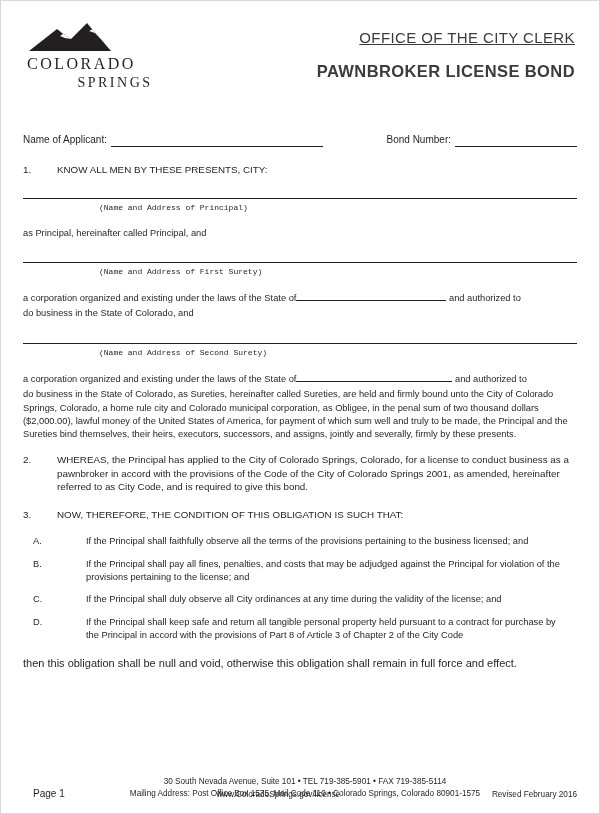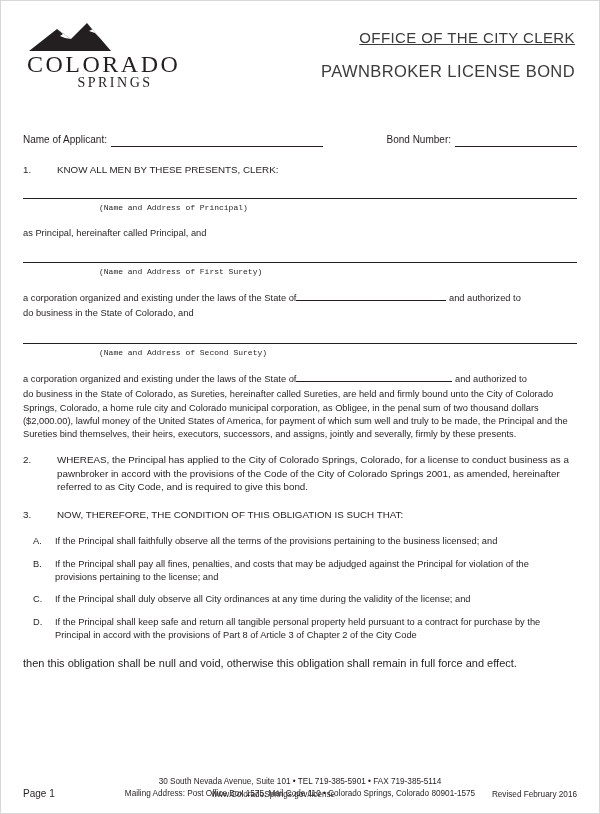--- a/index.html
+++ b/index.html
@@ -36,21 +36,21 @@
     position: relative;
     padding-left: 4px;
   }
   .logo svg { display: block; }
   .logo-text {
     font-family: "Liberation Serif", serif;
     letter-spacing: 2px;
     color: #231f20;
   }
   .logo-colorado {
-    font-size: 24px;
+    font-size: 16px;
     line-height: 22px;
     letter-spacing: 2.5px;
   }
   .logo-springs {
     font-size: 14px;
     line-height: 15px;
     letter-spacing: 2.5px;
     text-align: center;
     padding-left: 16px;
   }
@@ -63,20 +63,21 @@
     font-size: 15px;
     letter-spacing: 0.4px;
     color: #3b3b3b;
     margin-bottom: 16px;
     text-decoration: underline;
   }
   .title-2 {
     font-size: 16.5px;
     letter-spacing: 0.4px;
     color: #3b3b3b;
+    font-weight: bold;
   }
 
   
   .body-area {
     font-size: 9.4px;
     line-height: 13.5px;
     color: #231f20;
     padding-top: 28px;
   }
   .row-applicant {
@@ -144,31 +145,31 @@
     font-size: 9.3px;
     line-height: 13.4px;
     margin-bottom: 9px;
   }
   .sub-letter {
     width: 22px;
     flex: 0 0 22px;
     padding-left: 10px;
     box-sizing: content-box;
   }
-  .sub-text { flex: 1 1 auto; padding-right: 6px; }
+  .sub-text { flex: 1 1 auto; padding-right: 6px; margin-left: 31px; }
 
   .closing {
     font-size: 11px;
     margin-top: 14px;
   }
 
   
   .footer {
     position: absolute;
-    left: 22px;
+    left: 32px;
     right: 22px;
     bottom: 14px;
     font-size: 8.2px;
     color: #231f20;
   }
   .footer-center {
     text-align: center;
     line-height: 11.5px;
   }
   .footer-row {
@@ -208,21 +209,21 @@
     <div class="row-applicant">
       <span class="lbl">Name of Applicant:</span>
       <span class="fill fill-applicant"></span>
       <span class="spacer-mid"></span>
       <span class="lbl">Bond Number:</span>
       <span class="fill fill-bond"></span>
     </div>
 
     <div class="numbered">
       <div class="num">1.</div>
-      <div class="numtext">KNOW ALL MEN BY THESE PRESENTS, CLERK:</div>
+      <div class="numtext">KNOW ALL MEN BY THESE PRESENTS, CITY:</div>
     </div>
 
     <div class="ruleline"></div>
     <div class="caption caption-left">(Name and Address of Principal)</div>
 
     <div class="para">as Principal, hereinafter called Principal, and</div>
 
     <div class="ruleline"></div>
     <div class="caption caption-left">(Name and Address of First Surety)</div>
 

